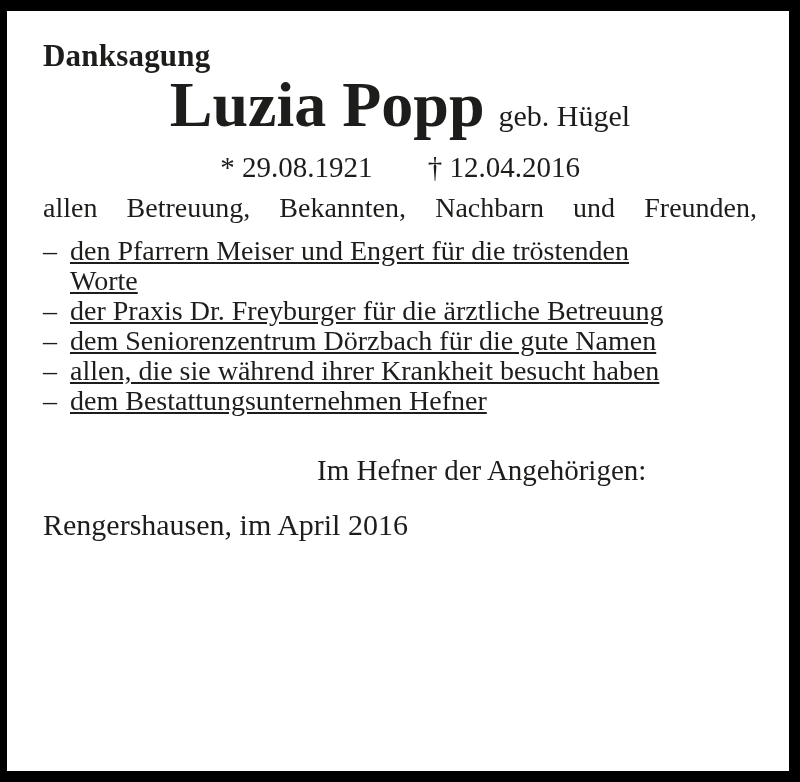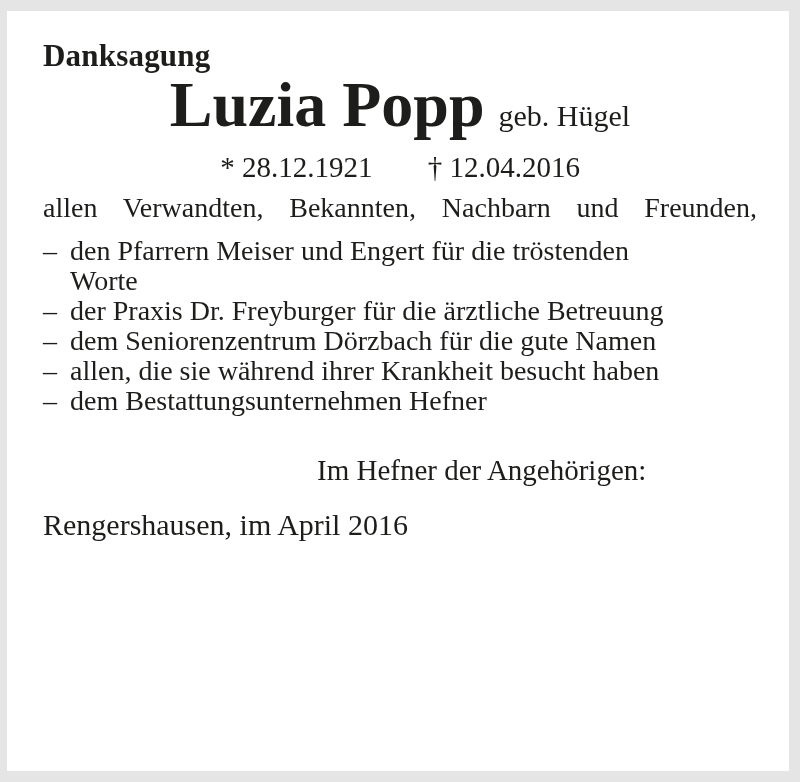--- a/index.html
+++ b/index.html
@@ -7,21 +7,21 @@
     padding: 0;
     width: 800px;
     height: 782px;
     background: #1c1c1a;
     font-family: "Liberation Serif", "DejaVu Serif", serif;
   }
   .page {
     position: relative;
     width: 800px;
     height: 782px;
-    background: #e5e5e5;
+    background: #000000;
     overflow: hidden;
   }
   .sheet {
     position: absolute;
     top: 11px;
     left: 7px;
     right: 11px;
     bottom: 11px;
     background: #ffffff;
     color: #1d1d1b;
@@ -81,20 +81,21 @@
     font-size: 28px;
     line-height: 30px;
   }
   .tdash {
     width: 27px;
     flex: 0 0 27px;
   }
   .ttext {
     flex: 1;
     white-space: nowrap;
+    text-decoration: underline;
   }
   .signature {
     margin-top: 38px;
     margin-left: 274px;
   }
   .sig-lead {
     font-size: 29px;
     line-height: 32px;
   }
   .sig-name {
@@ -115,27 +116,27 @@
 <div class="page">
   <div class="sheet">
 
     <div class="kicker">Danksagung</div>
 
     <div class="name-line">
       <span>Luzia Popp</span><span class="maiden">geb. Hügel</span>
     </div>
 
     <div class="dates">
-      <span class="birth">* 28.12.1921</span>
+      <span class="birth">* 29.08.1921</span>
       <span class="death">† 12.04.2016</span>
     </div>
 
 
     <div class="body-par">
-      <div class="jline">allen Verwandten, Bekannten, Nachbarn und Freunden,</div>
+      <div class="jline">allen Betreuung, Bekannten, Nachbarn und Freunden,</div>
     </div>
 
     <div class="thanks">
       <div class="trow">
         <span class="tdash">–</span>
         <span class="ttext">den Pfarrern Meiser und Engert für die tröstenden</span>
       </div>
       <div class="trow">
         <span class="tdash"></span>
         <span class="ttext">Worte</span>

